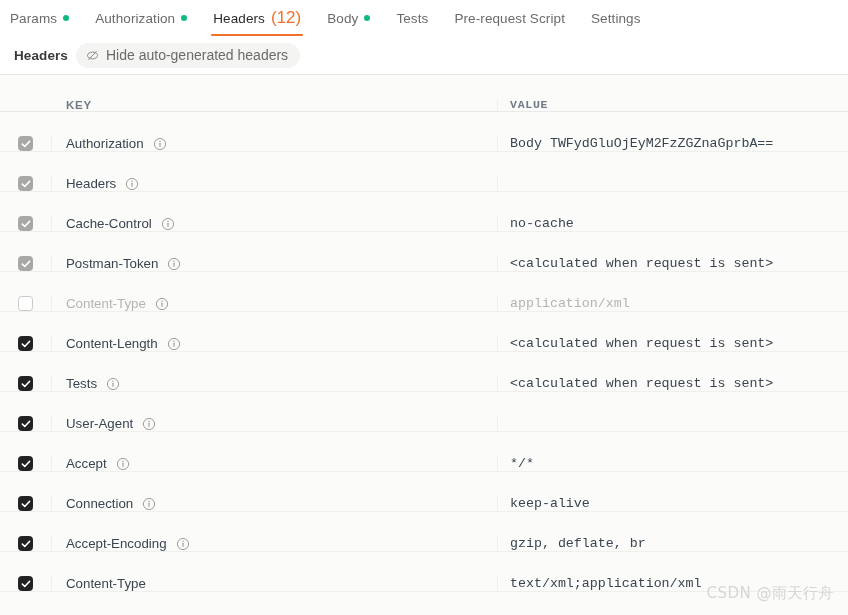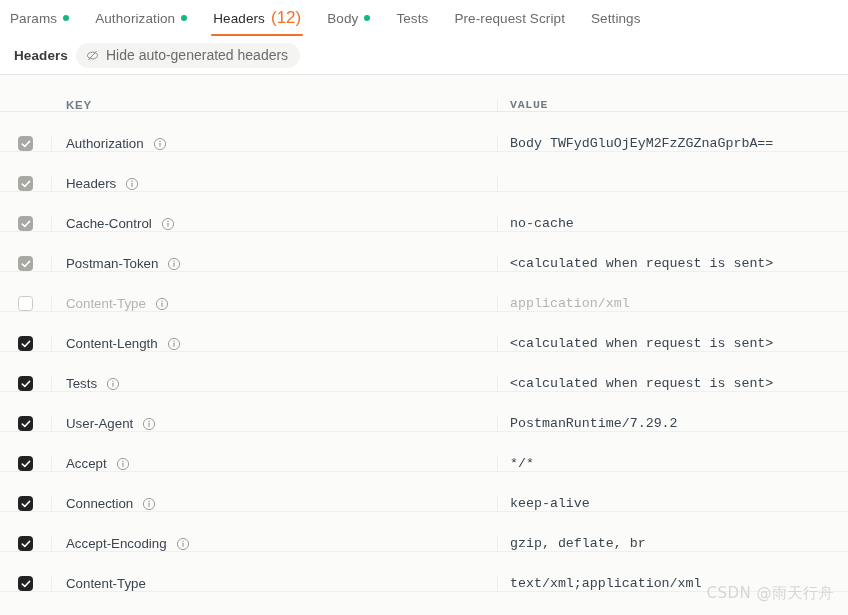--- a/index.html
+++ b/index.html
@@ -412,23 +412,20 @@
         <div class="key-cell">
           <span class="cell-text">User-Agent</span>
           <span class="info-icon">
             <svg width="14" height="14" viewBox="0 0 16 16">
               <circle cx="8" cy="8" r="6.4" fill="none" stroke="#9a9a96" stroke-width="1.1"></circle>
               <circle cx="8" cy="4.9" r="0.85" fill="#9a9a96"></circle>
               <rect x="7.35" y="6.6" width="1.3" height="4.7" rx="0.6" fill="#9a9a96"></rect>
             </svg>
           </span>
         </div>
-        <div class="val-cell">
-          <span class="cell-text">PostmanRuntime/7.29.2</span>
-        </div>
       </div>
       <div class="trow">
         <div class="cb-cell">
           <div class="cbox dark">
             <svg width="10" height="10" viewBox="0 0 12 12">
               <path d="M1.6 6.2 L4.5 9 L10.3 2.9" fill="none" stroke="#ffffff" stroke-width="1.9" stroke-linecap="round" stroke-linejoin="round"></path>
             </svg>
           </div>
         </div>
         <div class="key-cell">

